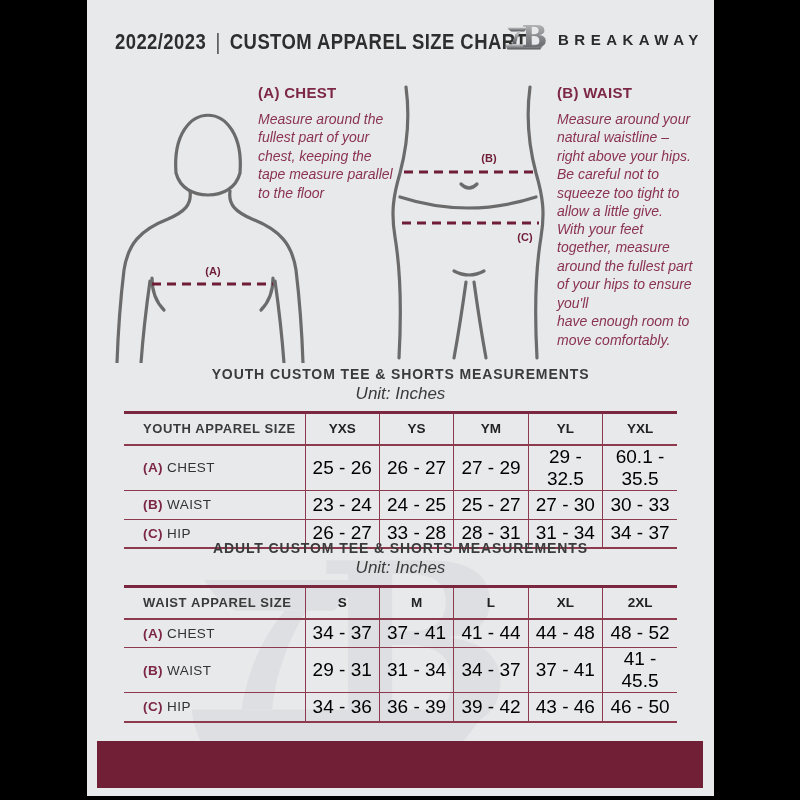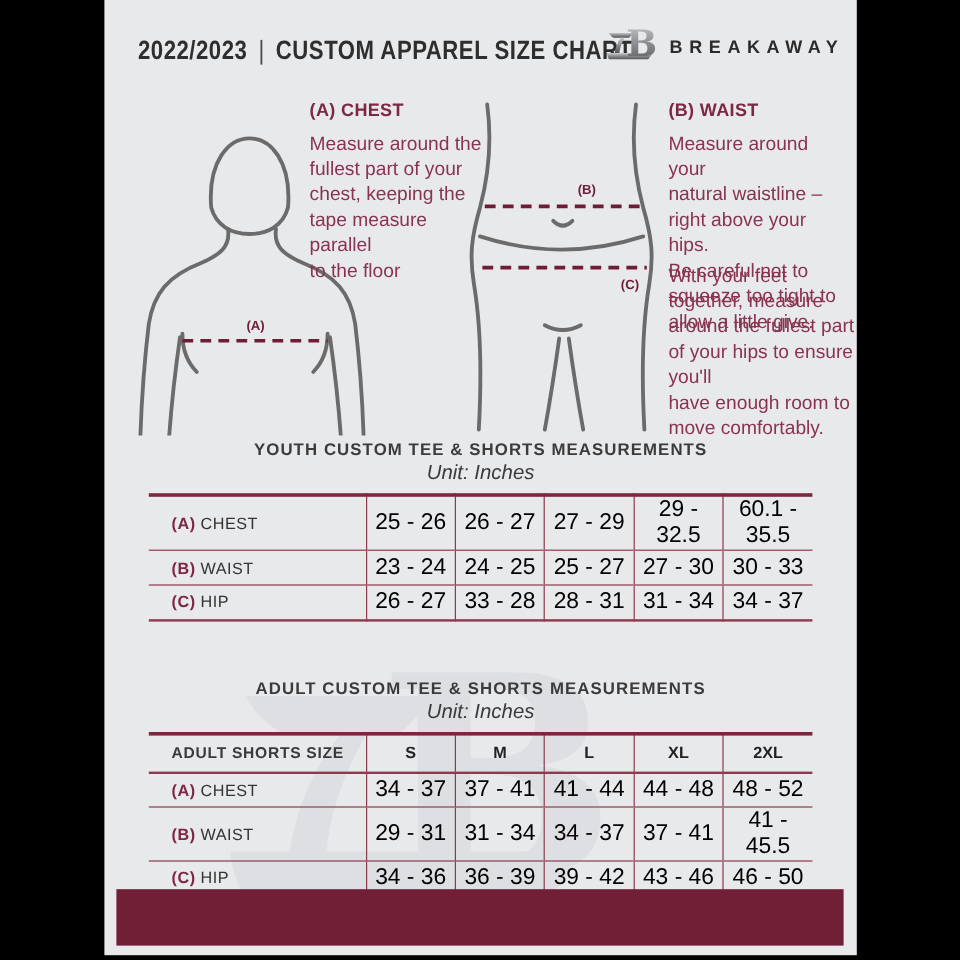--- a/index.html
+++ b/index.html
@@ -23,37 +23,37 @@
     font-size:22px;font-weight:bold;color:var(--ink);letter-spacing:.5px;
     transform:scaleX(.84);transform-origin:left center;}
   .hdr-title .sep{font-weight:400;color:#4a4a4a;margin:0 11px;}
   .logo{position:absolute;left:414px;top:19px;width:48px;height:36px;}
   .brand{position:absolute;left:471px;top:31px;font-size:15px;font-weight:bold;
     letter-spacing:5.5px;color:#2b2b2b;}
 
   
   .instr{position:absolute;width:152px;}
   .instr h3{font-size:15px;font-weight:bold;color:var(--maroon-text);letter-spacing:.3px;margin-bottom:9px;}
-  .instr p{font-size:16px;line-height:1.32;color:var(--maroon-body);white-space:pre-line;}
+  .instr p{font-size:14px;line-height:1.32;font-style:italic;color:var(--maroon-body);white-space:pre-line;}
   .instr-a{left:171px;top:84px;}
   .instr-b{left:470px;top:84px;}
   .instr-c{left:470px;top:220px;width:158px;}
 
   
   .fig{position:absolute;}
   .fig-left{left:23px;top:78px;width:200px;height:285px;}
   .fig-mid{left:301px;top:85px;width:160px;height:275px;}
   .fig path, .fig ellipse{fill:none;stroke:var(--fig);stroke-width:3.2;stroke-linecap:round;}
   .fig .dash{stroke:var(--maroon);stroke-width:3;stroke-dasharray:9 6;stroke-linecap:butt;}
   .fig text{font-family:"Liberation Sans", sans-serif;font-size:11px;font-weight:bold;fill:var(--maroon);}
 
   
   .table-block{position:absolute;left:37px;width:553px;}
   .tb-youth{top:366px;}
-  .tb-adult{top:540px;margin-top:25px;}
+  .tb-adult{top:540px;}
   .tbl-title{text-align:center;font-size:14px;font-weight:bold;letter-spacing:.9px;color:var(--ink-soft);}
   .tbl-unit{text-align:center;font-size:17px;font-style:italic;color:var(--ink-soft);margin-top:2px;}
   table{width:553px;border-collapse:collapse;table-layout:fixed;margin-top:7px;
     border-top:3px solid var(--line-heavy);border-bottom:2px solid var(--line);}
   col.c0{width:181px;}
   tr{border-bottom:1.5px solid var(--line);}
   tr.hrow{height:32px;border-bottom:2px solid var(--line);}
   tr.drow{height:29px;}
   td{vertical-align:middle;text-align:center;font-size:19px;color:#000000;}
   td + td{border-left:1.5px solid var(--line);}
@@ -159,20 +159,28 @@
       <table>
         <colgroup>
             <col class="c0">
             <col>
             <col>
             <col>
             <col>
             <col>
           </colgroup>
         <tbody>
+            <tr class="hrow">
+          <td class="lbl">YOUTH APPAREL SIZE</td>
+          <td>YXS</td>
+          <td>YS</td>
+          <td>YM</td>
+          <td>YL</td>
+          <td>YXL</td>
+        </tr>
         <tr class="drow">
           <td class="lbl"><span class="ltr">(A)</span> <span>CHEST</span></td>
           <td>25 - 26</td>
           <td>26 - 27</td>
           <td>27 - 29</td>
           <td>29 - 32.5</td>
           <td>60.1 - 35.5</td>
         </tr>
         <tr class="drow">
           <td class="lbl"><span class="ltr">(B)</span> <span>WAIST</span></td>
@@ -201,21 +209,21 @@
         <colgroup>
             <col class="c0">
             <col>
             <col>
             <col>
             <col>
             <col>
           </colgroup>
         <tbody>
             <tr class="hrow">
-          <td class="lbl">ADULT SHORTS SIZE</td>
+          <td class="lbl">WAIST APPAREL SIZE</td>
           <td>S</td>
           <td>M</td>
           <td>L</td>
           <td>XL</td>
           <td>2XL</td>
         </tr>
         <tr class="drow">
           <td class="lbl"><span class="ltr">(A)</span> <span>CHEST</span></td>
           <td>34 - 37</td>
           <td>37 - 41</td>

